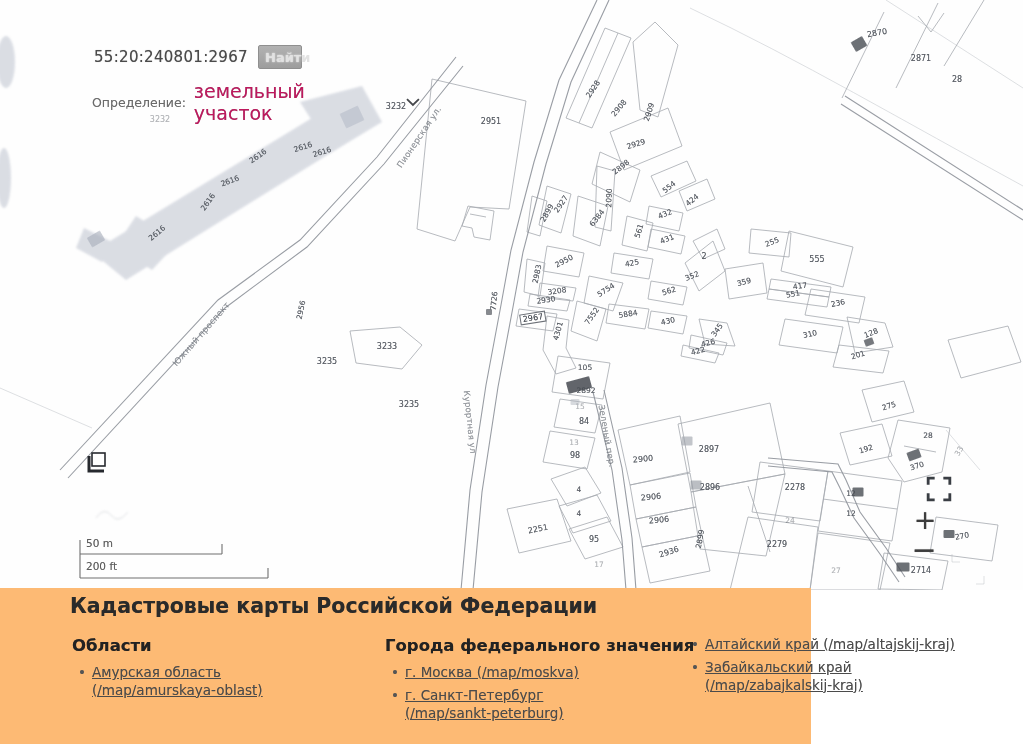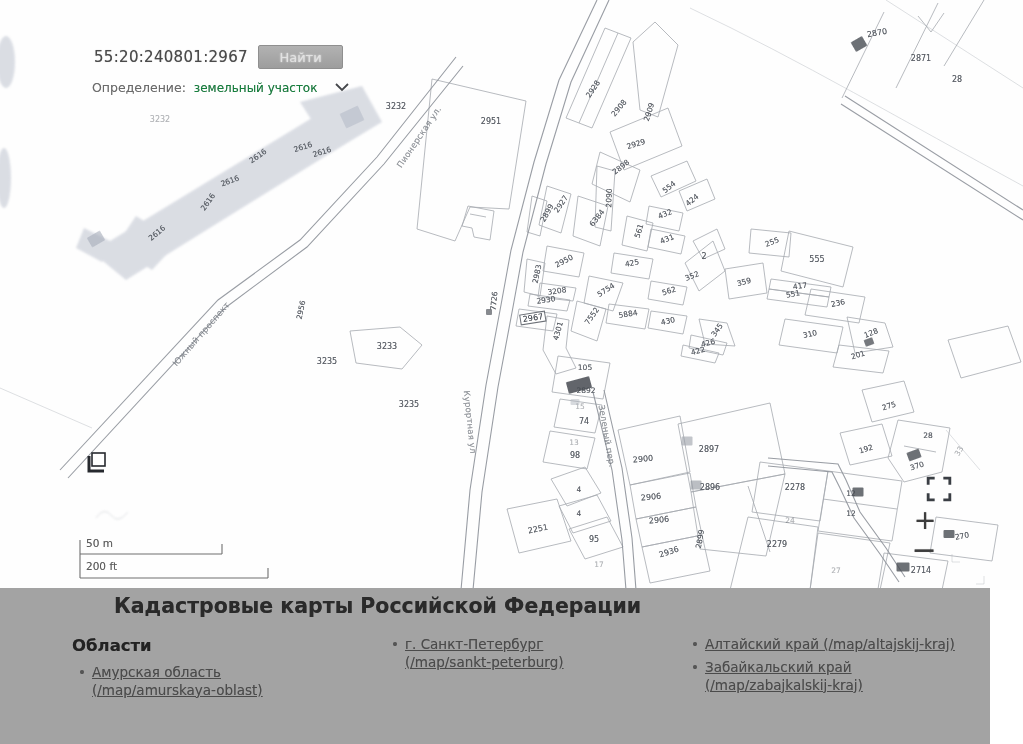--- a/index.html
+++ b/index.html
@@ -12,39 +12,39 @@
           text-shadow:0 0 .6px rgba(90,95,102,.75);transform-origin:center;}
   .faint{opacity:.42;}
   .street{color:#71767e;opacity:.72;font-size:8.5px;letter-spacing:.2px;}
   .highlight{border:1px solid #60656c;padding:0 2px;background:rgba(255,255,255,.55);font-size:8px;color:#3e434b;}
   .mark{position:absolute;filter:blur(.4px);border-radius:1px;}
   
   .topbar{position:absolute;left:0;top:0;width:420px;height:110px;}
   #query{position:absolute;left:92px;top:47px;width:165px;border:0;background:transparent;
          font-family:"DejaVu Sans",sans-serif;font-size:15px;color:#4b4b4b;letter-spacing:.3px;
          text-shadow:0 0 .7px rgba(75,75,75,.6);}
-  #find-btn{position:absolute;left:258px;top:45px;width:85px;height:24px;border:1px solid #8f8f8f;border-radius:2px;
+  #find-btn{position:absolute;left:258px;top:45px;width:44px;height:24px;border:1px solid #8f8f8f;border-radius:2px;
          background:linear-gradient(#b2b2b2,#9d9d9d);color:#e2e2e2;font-family:"DejaVu Sans",sans-serif;
-         font-size:13px;text-shadow:0 0 2px rgba(255,255,255,.8);cursor:pointer;}
+         font-size:13px;text-shadow:0 0 2px rgba(255,255,255,.8);cursor:pointer;font-weight:bold;}
   .defrow{position:absolute;left:92px;top:80px;display:flex;align-items:center;gap:8px;cursor:pointer;}
   .deflabel{font-size:12.5px;color:#6b6b6b;text-shadow:0 0 .6px rgba(107,107,107,.5);}
-  .defvalue{font-size:12px;color:#15803d;text-shadow:0 0 .6px rgba(63,63,63,.5);text-align:center;}
+  .defvalue{font-size:19px;color:#be185d;text-shadow:0 0 .6px rgba(63,63,63,.5);}
   .chev{margin-left:10px;}
   
   .zbtn{position:absolute;width:26px;height:26px;line-height:24px;text-align:center;font-size:27px;
         color:#3d3d3d;cursor:pointer;user-select:none;text-shadow:0 0 .7px rgba(61,61,61,.6);}
   #zoom-in{left:912px;top:508px;}
   #zoom-out{left:911px;top:538px;font-size:30px;}
   #fullscreen{position:absolute;left:926px;top:476px;cursor:pointer;}
   #boxicon{position:absolute;left:85px;top:450px;cursor:pointer;}
   .scaletext{position:absolute;font-size:10.5px;color:#5c5c5c;text-shadow:0 0 .5px rgba(92,92,92,.5);}
   #scale-m{left:86px;top:537px;}
   #scale-ft{left:86px;top:560px;}
   
-  #footer{position:absolute;left:0;top:588px;width:946px;height:156px;background:#a3a3a3;padding-left:44px;}
+  #footer{position:absolute;left:0;top:588px;width:811px;height:156px;background:#fdba74;}
   #footer h1{margin:6px 0 0 70px;font-size:20.5px;font-weight:600;color:#2a2a2a;
              text-shadow:0 0 .5px rgba(42,42,42,.5);}
   .cols{position:absolute;top:48px;left:0;width:1023px;}
   .col{position:absolute;top:0;}
   .col h2{margin:0 0 9px 0;font-size:16.5px;font-weight:700;color:#222;text-shadow:0 0 .5px rgba(34,34,34,.45);}
   .col ul{margin:0;padding:0 0 0 20px;list-style:none;}
   .col li{position:relative;font-size:13.5px;line-height:1.32;color:#4b4b4b;margin-bottom:5px;
           text-shadow:0 0 .5px rgba(75,75,75,.45);text-decoration:underline;}
   .col li::before{content:"•";position:absolute;left:-14px;color:#555;}
   #col-0{left:72px;}  #col-0 ul{width:252px;}
@@ -211,21 +211,21 @@
       <div class="mlabel" style="left: 592px; top: 316px; transform: translate(-50%, -50%) rotate(-55deg);">7552</div>
       <div class="mlabel" style="left: 628px; top: 314px; transform: translate(-50%, -50%) rotate(-10deg);">5884</div>
       <div class="mlabel" style="left: 668px; top: 321px; transform: translate(-50%, -50%) rotate(-12deg);">430</div>
       <div class="mlabel" style="left: 717px; top: 330px; transform: translate(-50%, -50%) rotate(-55deg);">345</div>
       <div class="mlabel" style="left: 708px; top: 343px; transform: translate(-50%, -50%) rotate(-15deg);">426</div>
       <div class="mlabel" style="left: 698px; top: 351px; transform: translate(-50%, -50%) rotate(-15deg);">422</div>
       <div class="mlabel" style="left: 494px; top: 301px; transform: translate(-50%, -50%) rotate(-84deg);">7726</div>
       <div class="mlabel" style="left: 585px; top: 367px; transform: translate(-50%, -50%) rotate(0deg);">105</div>
       <div class="mlabel" style="left: 586px; top: 390px; transform: translate(-50%, -50%) rotate(0deg);">2892</div>
       <div class="mlabel faint" style="left: 580px; top: 406px; transform: translate(-50%, -50%) rotate(0deg);">15</div>
-      <div class="mlabel" style="left: 584px; top: 421px; font-size: 8px; transform: translate(-50%, -50%) rotate(0deg);">74</div>
+      <div class="mlabel" style="left: 584px; top: 421px; font-size: 8px; transform: translate(-50%, -50%) rotate(0deg);">84</div>
       <div class="mlabel faint" style="left: 574px; top: 442px; transform: translate(-50%, -50%) rotate(0deg);">13</div>
       <div class="mlabel" style="left: 575px; top: 455px; font-size: 8px; transform: translate(-50%, -50%) rotate(0deg);">98</div>
       <div class="mlabel" style="left: 579px; top: 489px; transform: translate(-50%, -50%) rotate(0deg);">4</div>
       <div class="mlabel" style="left: 579px; top: 513px; transform: translate(-50%, -50%) rotate(0deg);">4</div>
       <div class="mlabel" style="left: 594px; top: 539px; font-size: 8px; transform: translate(-50%, -50%) rotate(0deg);">95</div>
       <div class="mlabel" style="left: 538px; top: 529px; font-size: 8px; transform: translate(-50%, -50%) rotate(-12deg);">2251</div>
       <div class="mlabel faint" style="left: 599px; top: 564px; transform: translate(-50%, -50%) rotate(0deg);">17</div>
       <div class="mlabel" style="left: 643px; top: 459px; font-size: 8px; transform: translate(-50%, -50%) rotate(-5deg);">2900</div>
       <div class="mlabel" style="left: 651px; top: 497px; font-size: 8px; transform: translate(-50%, -50%) rotate(-5deg);">2906</div>
       <div class="mlabel" style="left: 659px; top: 520px; font-size: 8px; transform: translate(-50%, -50%) rotate(-5deg);">2906</div>
@@ -292,21 +292,23 @@
 <div id="footer">
   <h1>Кадастровые карты Российской Федерации</h1>
   <div class="cols">
     <div class="col" id="col-0">
       <h2>Области</h2>
       <ul>
         <li>Амурская область (/map/amurskaya-oblast)</li>
       </ul>
     </div>
     <div class="col" id="col-1">
+      <h2>Города федерального значения</h2>
       <ul>
+        <li>г. Москва (/map/moskva)</li>
         <li>г. Санкт-Петербург (/map/sankt-peterburg)</li>
       </ul>
     </div>
     <div class="col" id="col-2">
       <ul>
         <li>Алтайский край (/map/altajskij-kraj)</li>
         <li>Забайкальский край (/map/zabajkalskij-kraj)</li>
       </ul>
     </div>
   </div>

